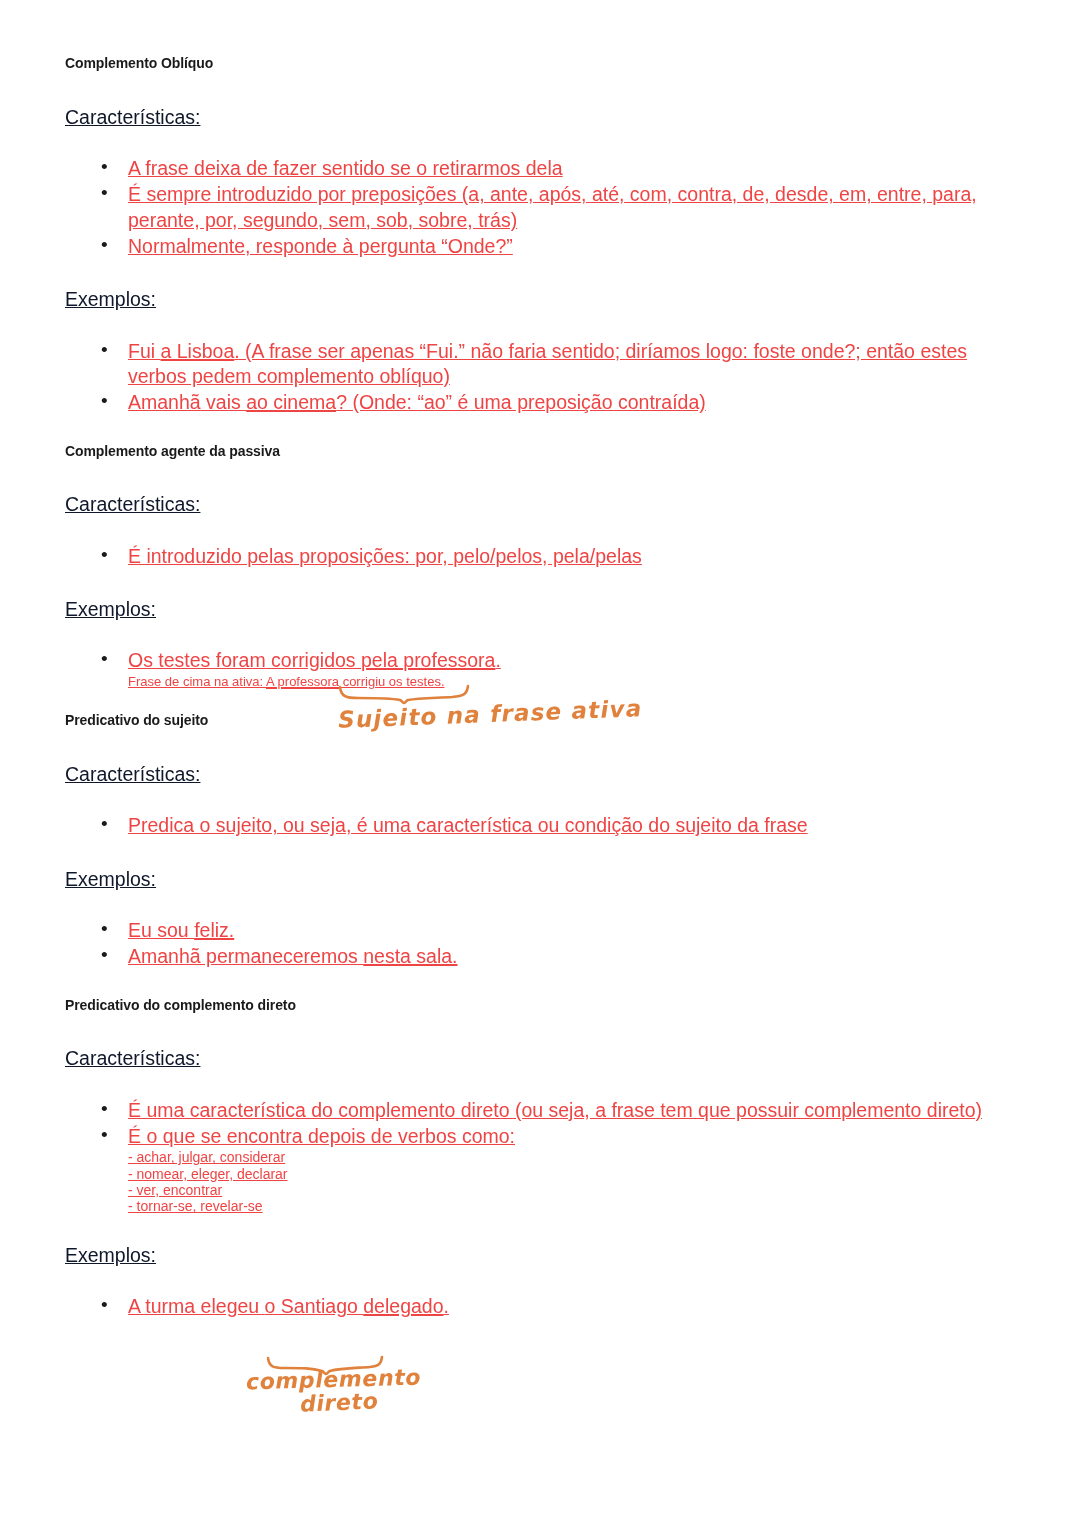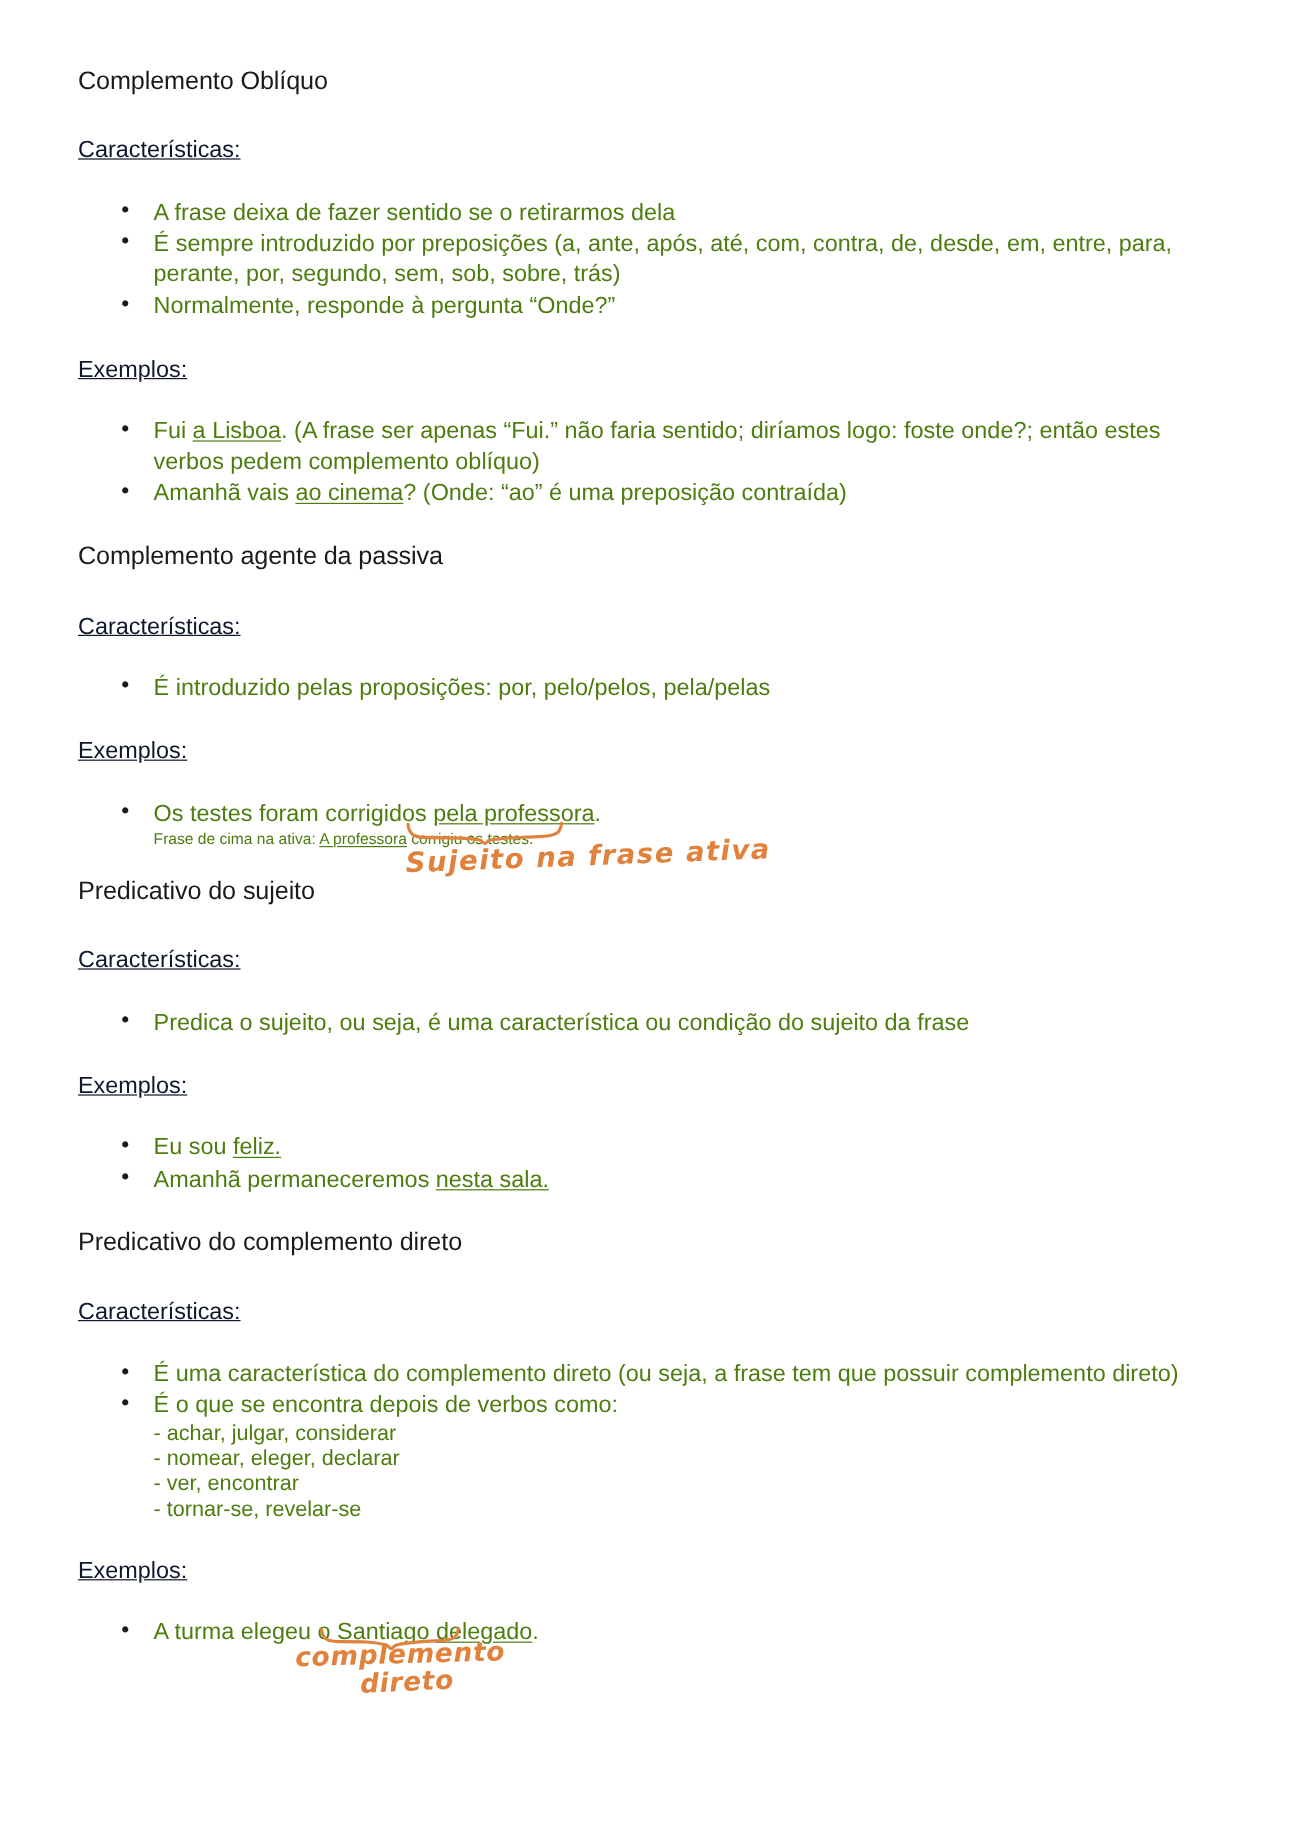--- a/index.html
+++ b/index.html
@@ -19,22 +19,22 @@
     box-sizing: border-box;
     padding: 55px 65px 0 65px;
     overflow: hidden;
   }
   .doc {
     position: relative;
     width: 950px;
   }
 
   h2.section-heading {
-    font-size: 21px;
-    font-weight: normal;
+    font-size: 14px;
+    font-weight: bold;
     line-height: 1.25;
     margin: 0;
     padding: 0;
     letter-spacing: -0.1px;
     color: #1a1a1a;
   }
   p.para {
     font-size: 19.5px;
     line-height: 1.25;
     margin: 0;
@@ -54,21 +54,22 @@
     list-style: none;
     margin: 0;
     padding: 0;
   }
   ul.bullets > li {
     position: relative;
     padding-left: 63px;
     font-size: 19.5px;
     line-height: 1.3;
     margin: 0 0 1px 0;
-    color: #4d7c0f;
+    color: #ef4444;
+    text-decoration: underline;
   }
   ul.bullets > li::before {
     content: "\2022";
     position: absolute;
     left: 36px;
     top: -1px;
     font-size: 19px;
     line-height: 1.3;
     color: #1a1a1a;
   }
@@ -76,21 +77,21 @@
   .u { text-decoration: underline; text-underline-offset: 2px; }
 
   .sub-line {
     display: block;
     font-size: 13px;
     line-height: 1.3;
   }
 
   .verb-list {
     display: block;
-    font-size: 18px;
+    font-size: 14px;
     line-height: 1.17;
   }
 
   
   .ink {
     position: absolute;
     color: #E0813C;
     pointer-events: none;
   }
   .ink-text {

